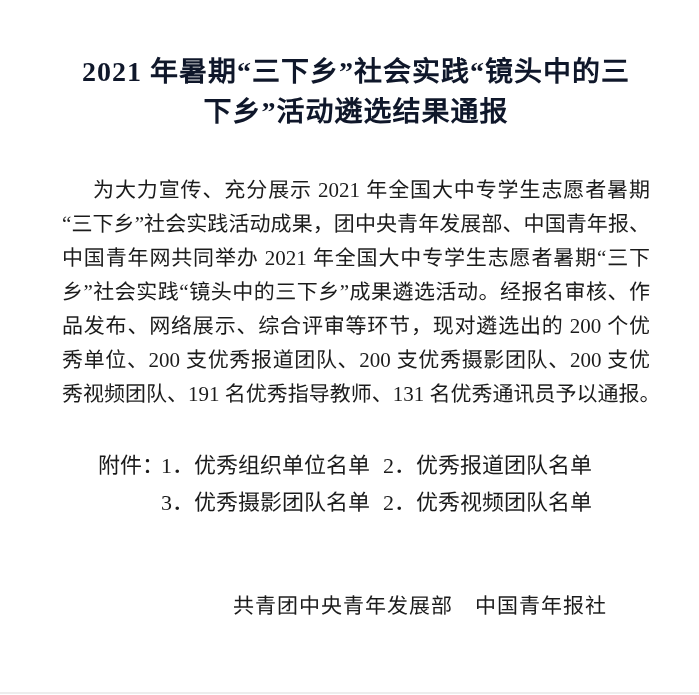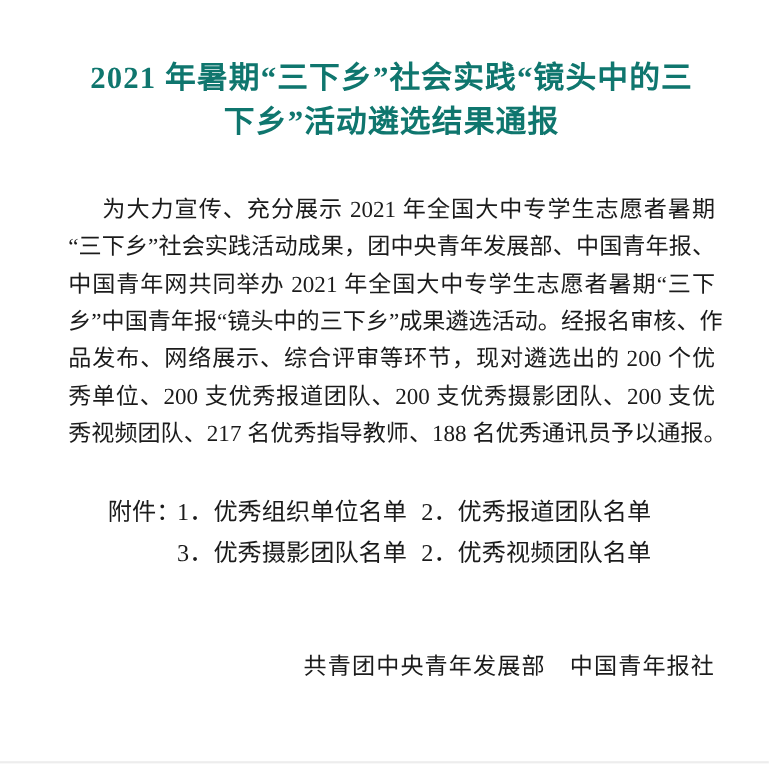--- a/index.html
+++ b/index.html
@@ -22,21 +22,21 @@
     top:0;
     width:588px;
   }
   
   .doc-title{
     margin-top:52px;
     text-align:center;
     font-weight:bold;
     font-size:28px;
     line-height:40px;
-    color:#0f766e;
+    color:#0f172a;
     letter-spacing:1px;
   }
   
   .doc-body{
     margin-top:41px;
     font-size:21px;
     line-height:34px;
     color:#1b1b1b;
   }
   .body-line{
@@ -72,20 +72,21 @@
   }
   .att-col2{
     position:absolute;
     left:321px;
     white-space:nowrap;
   }
   
   .sign-block{
     margin-top:29px;
     margin-left:auto;
+    margin-right:43px;
     width:fit-content;
     font-size:21px;
     line-height:38px;
     text-align:center;
     color:#1b1b1b;
   }
   .sign-line{
     white-space:nowrap;
     letter-spacing:1px;
   }
@@ -110,24 +111,24 @@
 
     <div class="doc-title">
       <div>2021 年暑期“三下乡”社会实践“镜头中的三</div>
       <div>下乡”活动遴选结果通报</div>
     </div>
 
     <div class="doc-body">
       <div class="body-line indent">为大力宣传、充分展示 2021 年全国大中专学生志愿者暑期</div>
       <div class="body-line">“三下乡”社会实践活动成果，团中央青年发展部、中国青年报、</div>
       <div class="body-line">中国青年网共同举办 2021 年全国大中专学生志愿者暑期“三下</div>
-      <div class="body-line">乡”中国青年报“镜头中的三下乡”成果遴选活动。经报名审核、作</div>
+      <div class="body-line">乡”社会实践“镜头中的三下乡”成果遴选活动。经报名审核、作</div>
       <div class="body-line">品发布、网络展示、综合评审等环节，现对遴选出的 200 个优</div>
       <div class="body-line">秀单位、200 支优秀报道团队、200 支优秀摄影团队、200 支优</div>
-      <div class="body-line">秀视频团队、217 名优秀指导教师、188 名优秀通讯员予以通报。</div>
+      <div class="body-line">秀视频团队、191 名优秀指导教师、131 名优秀通讯员予以通报。</div>
     </div>
 
     <div class="attachments">
       <div class="att-row">
         <span class="att-label">附件：</span>
         <span class="att-col1">1．优秀组织单位名单</span>
         <span class="att-col2">2．优秀报道团队名单</span>
       </div>
       <div class="att-row">
         <span class="att-col1">3．优秀摄影团队名单</span>

